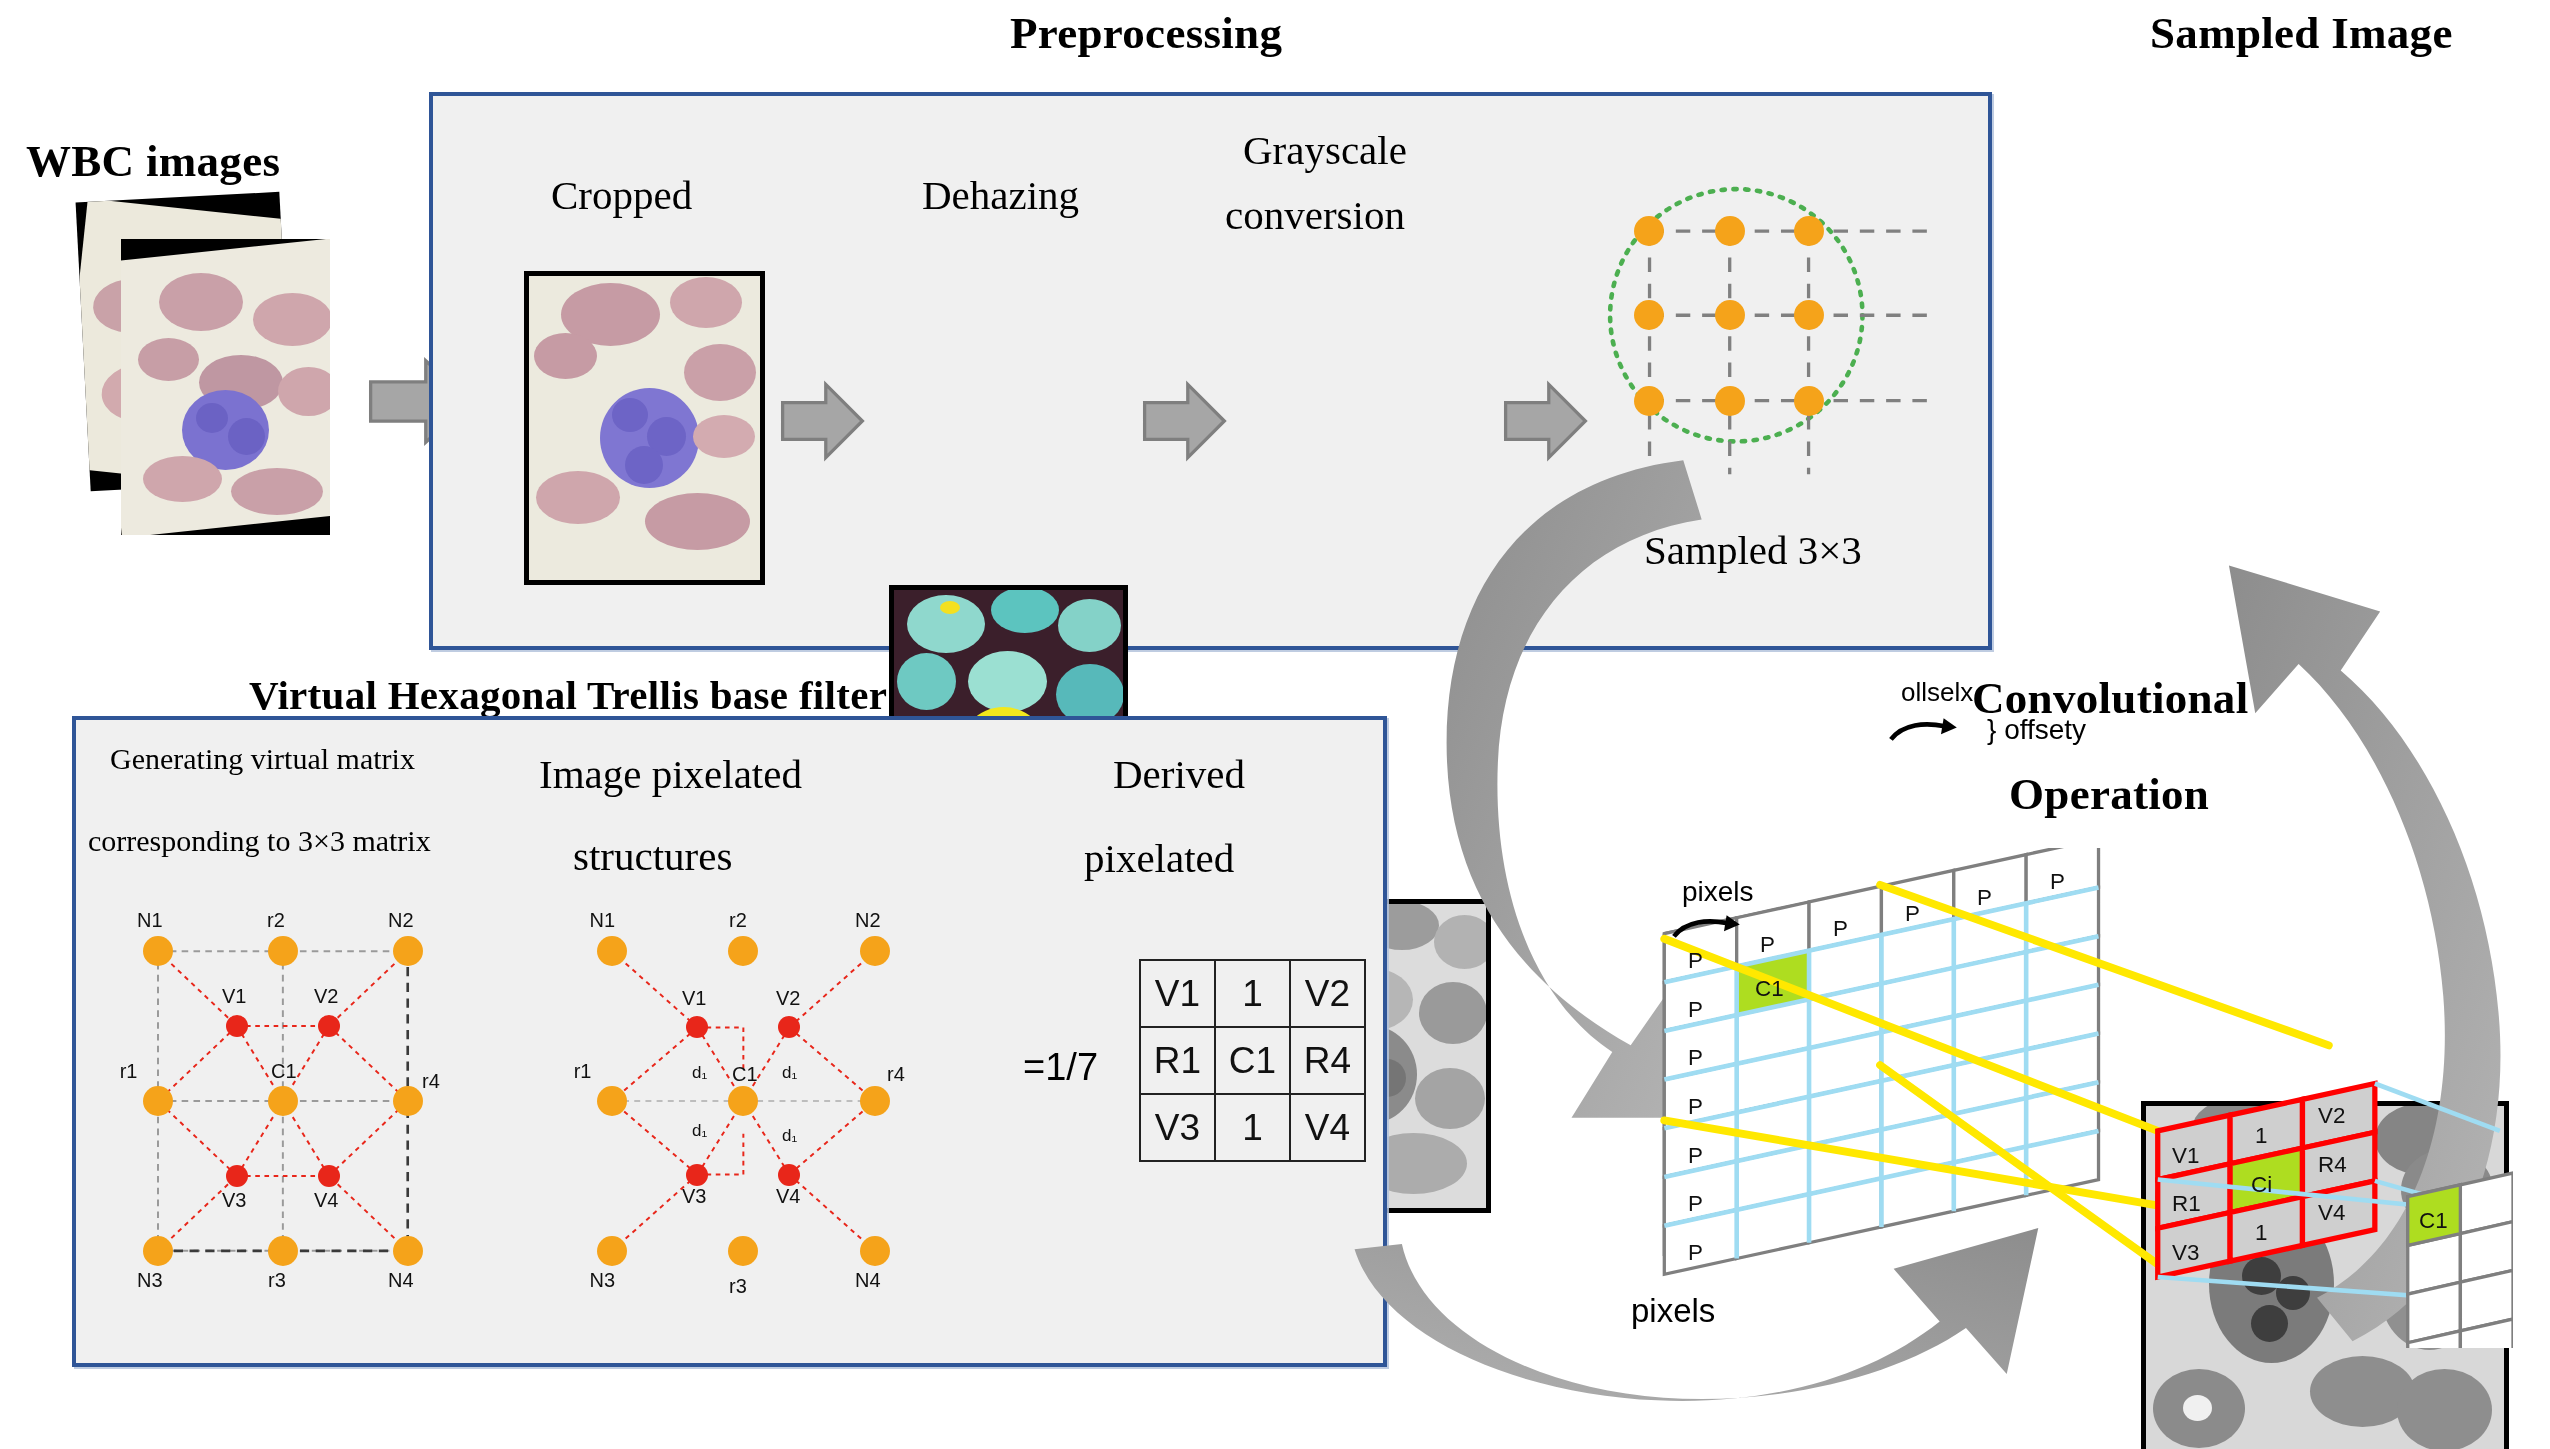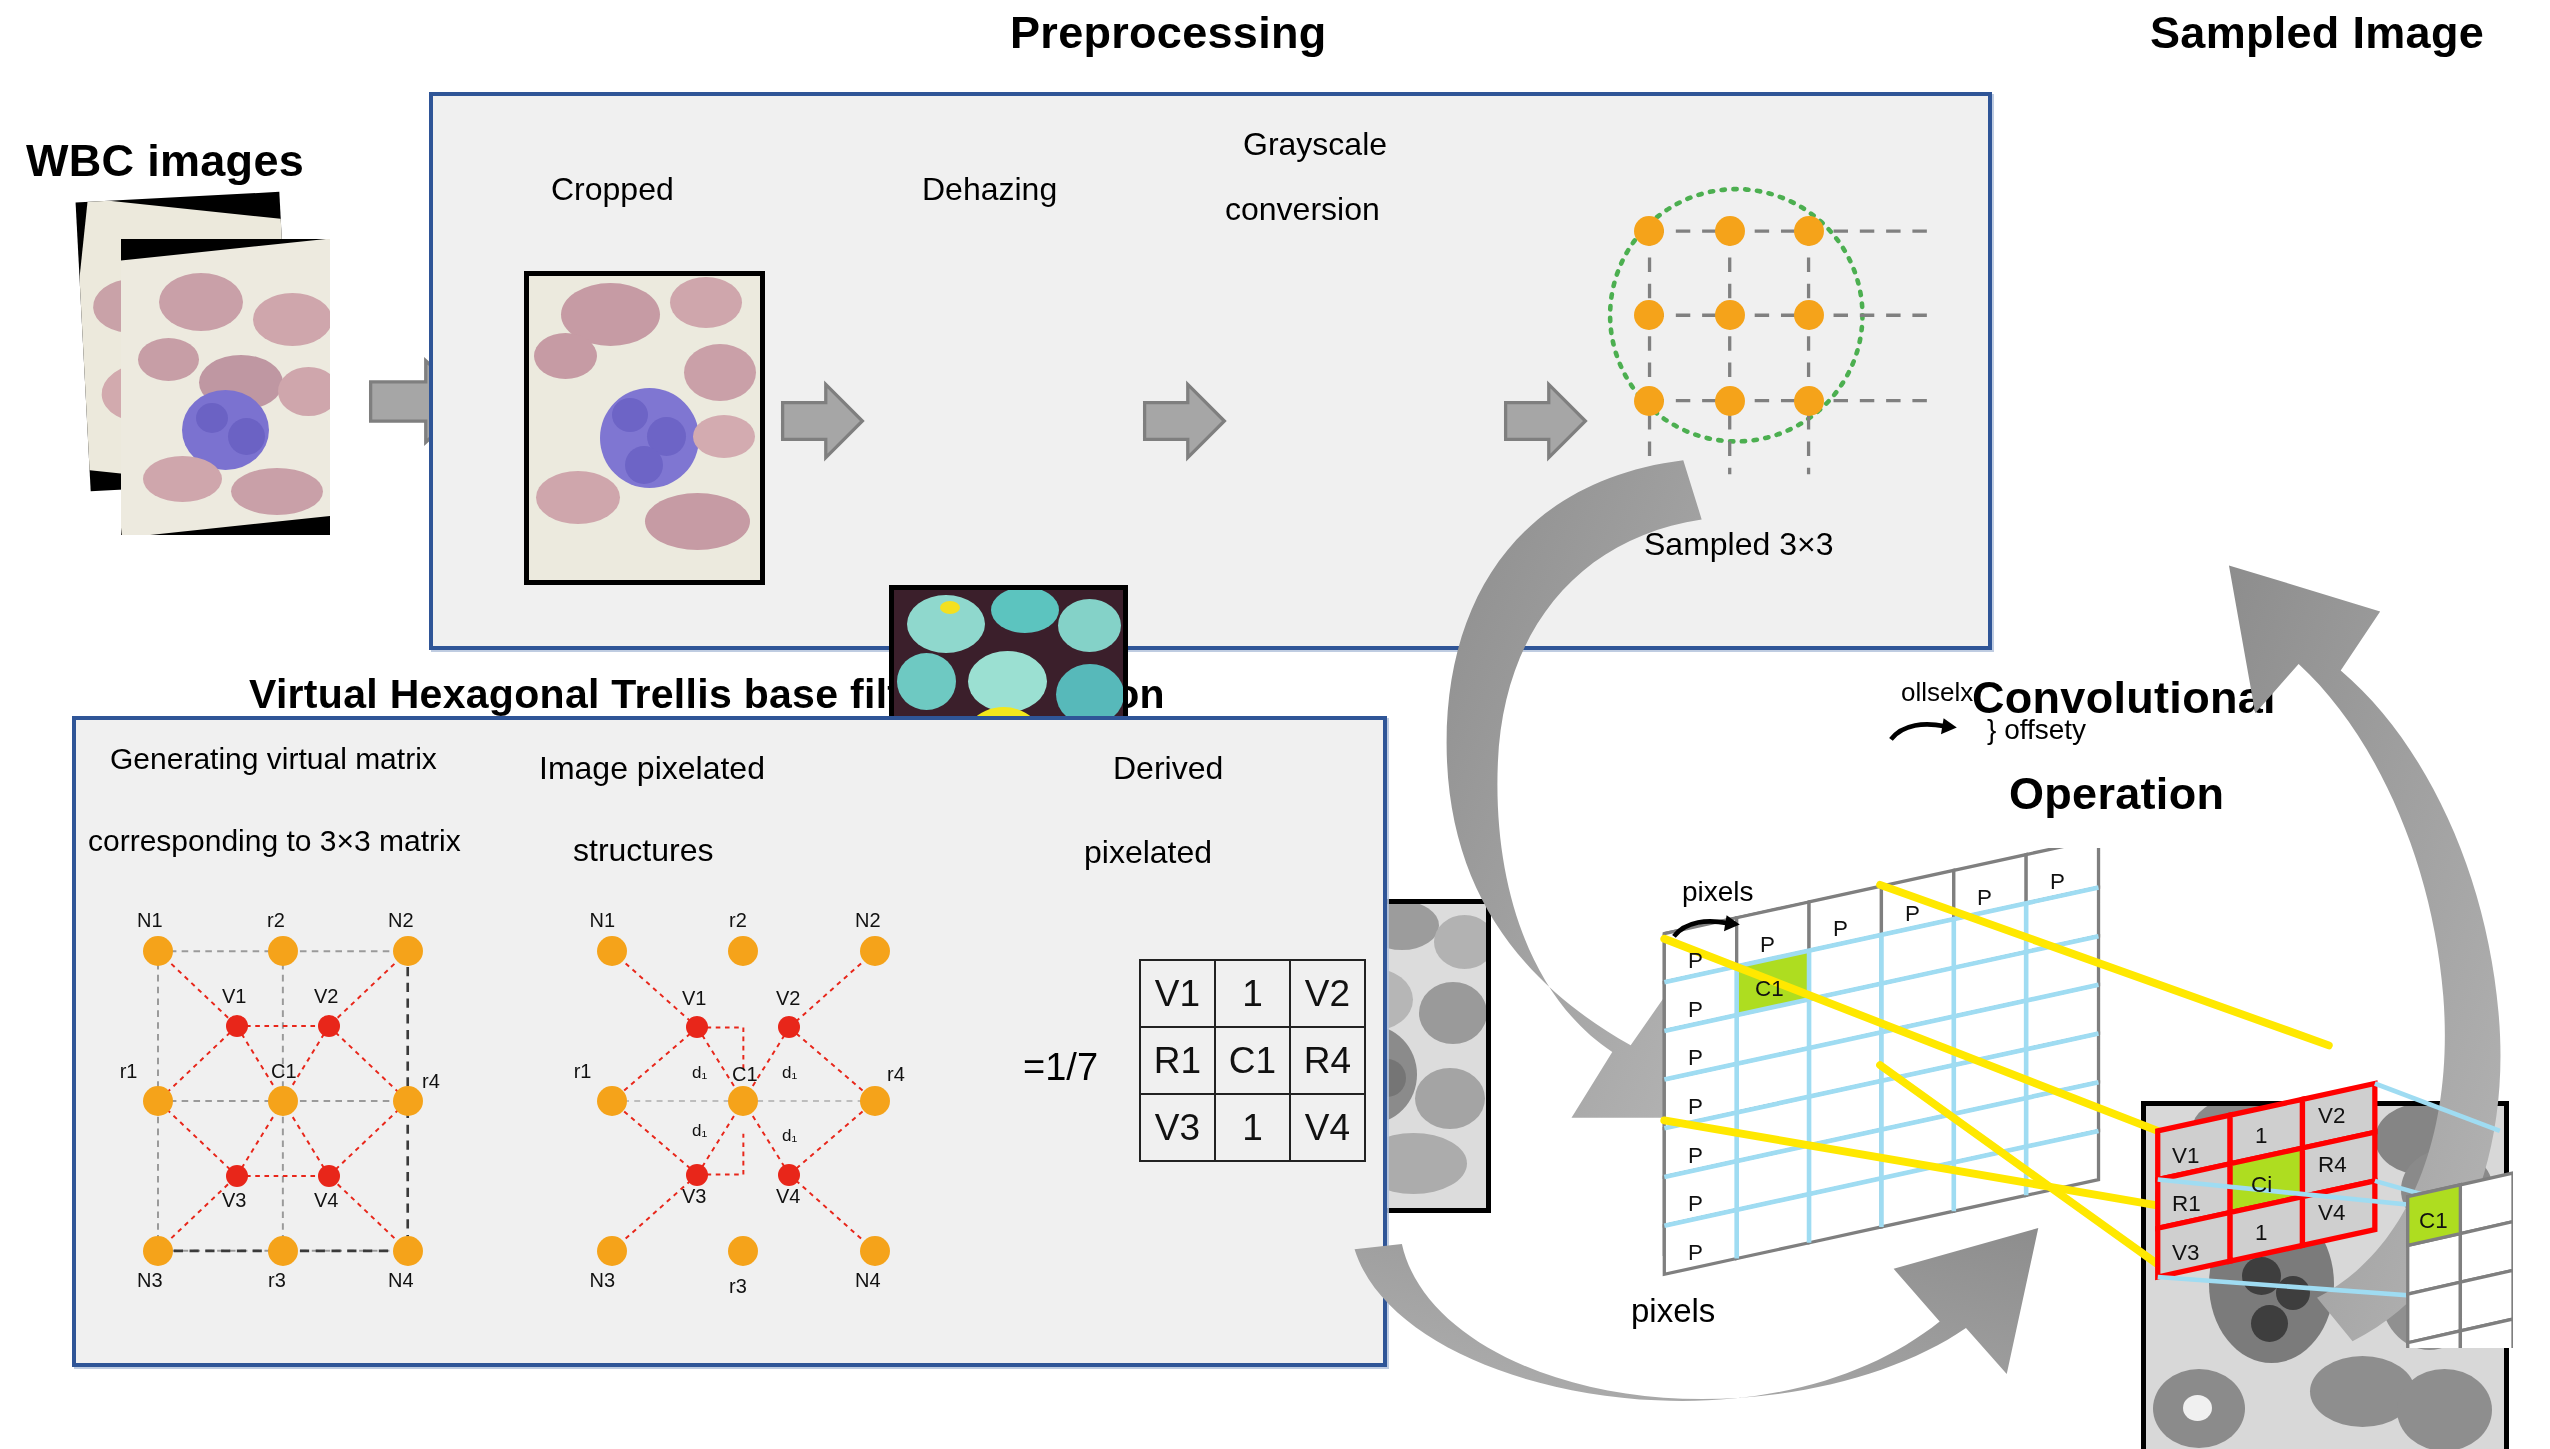--- a/index.html
+++ b/index.html
@@ -1,24 +1,24 @@
 <!DOCTYPE html>
 <html style="font-size:10.5px"><head>
 <meta charset="utf-8">
 <style>
   html,body{margin:0;padding:0;background:#ffffff;}
   body{width:2550px;height:1449px;position:relative;overflow:hidden;
        font-family:"Liberation Serif", serif;color:#000;}
   .abs{position:absolute;}
-  .serif{font-family:Liberation Sans, sans-serif;}
+  .serif{font-family:Liberation Serif, serif;}
   .sans{font-family:"Liberation Sans", sans-serif;}
 
   
   .h-bold{font-weight:bold;font-size:45px;letter-spacing:0.3px;white-space:nowrap;}
-  .h-sub{font-size:32px;white-space:nowrap;}
+  .h-sub{font-size:41px;white-space:nowrap;}
   .h-small{font-size:30px;white-space:nowrap;}
 
   
   .panel{background:#f0f0f0;border:4.6px solid #2f5597;
          box-shadow:2px 2px 0 rgba(180,195,220,.85);}
 
   
   .tile{position:relative;overflow:hidden;border:5.3px solid #000;background:#eceade;}
   .blob{position:absolute;border-radius:50%;}
 

